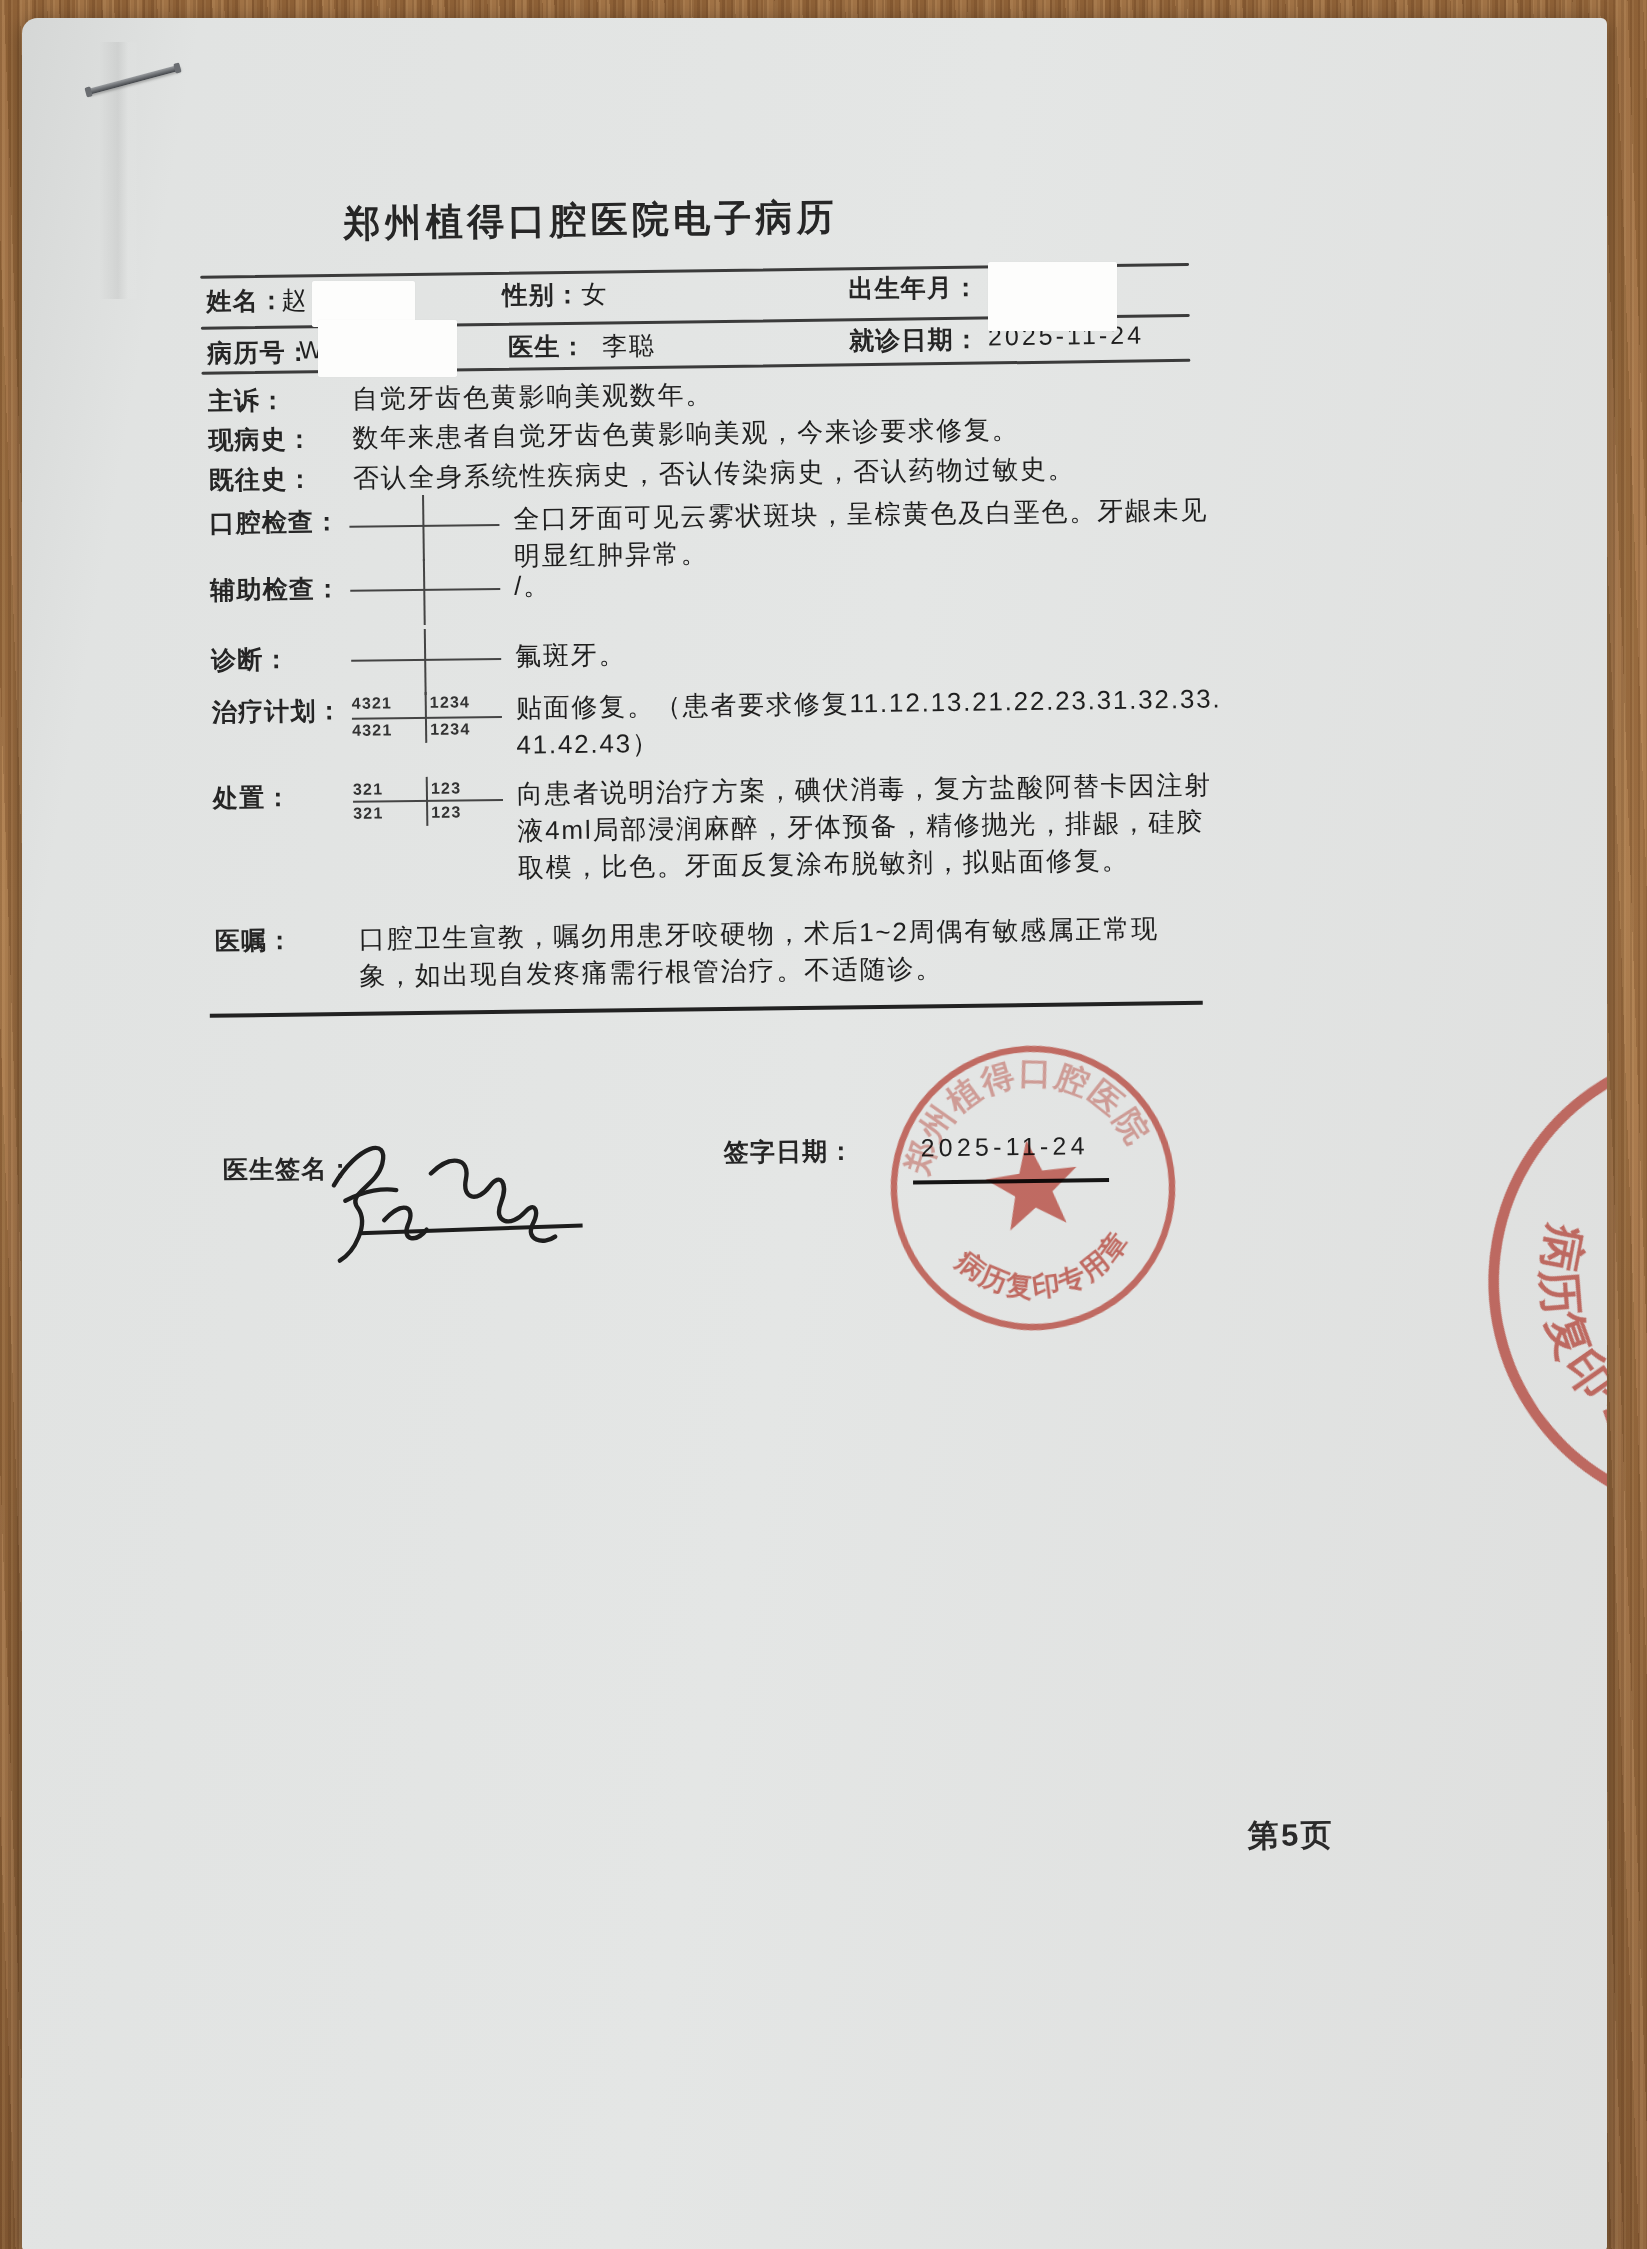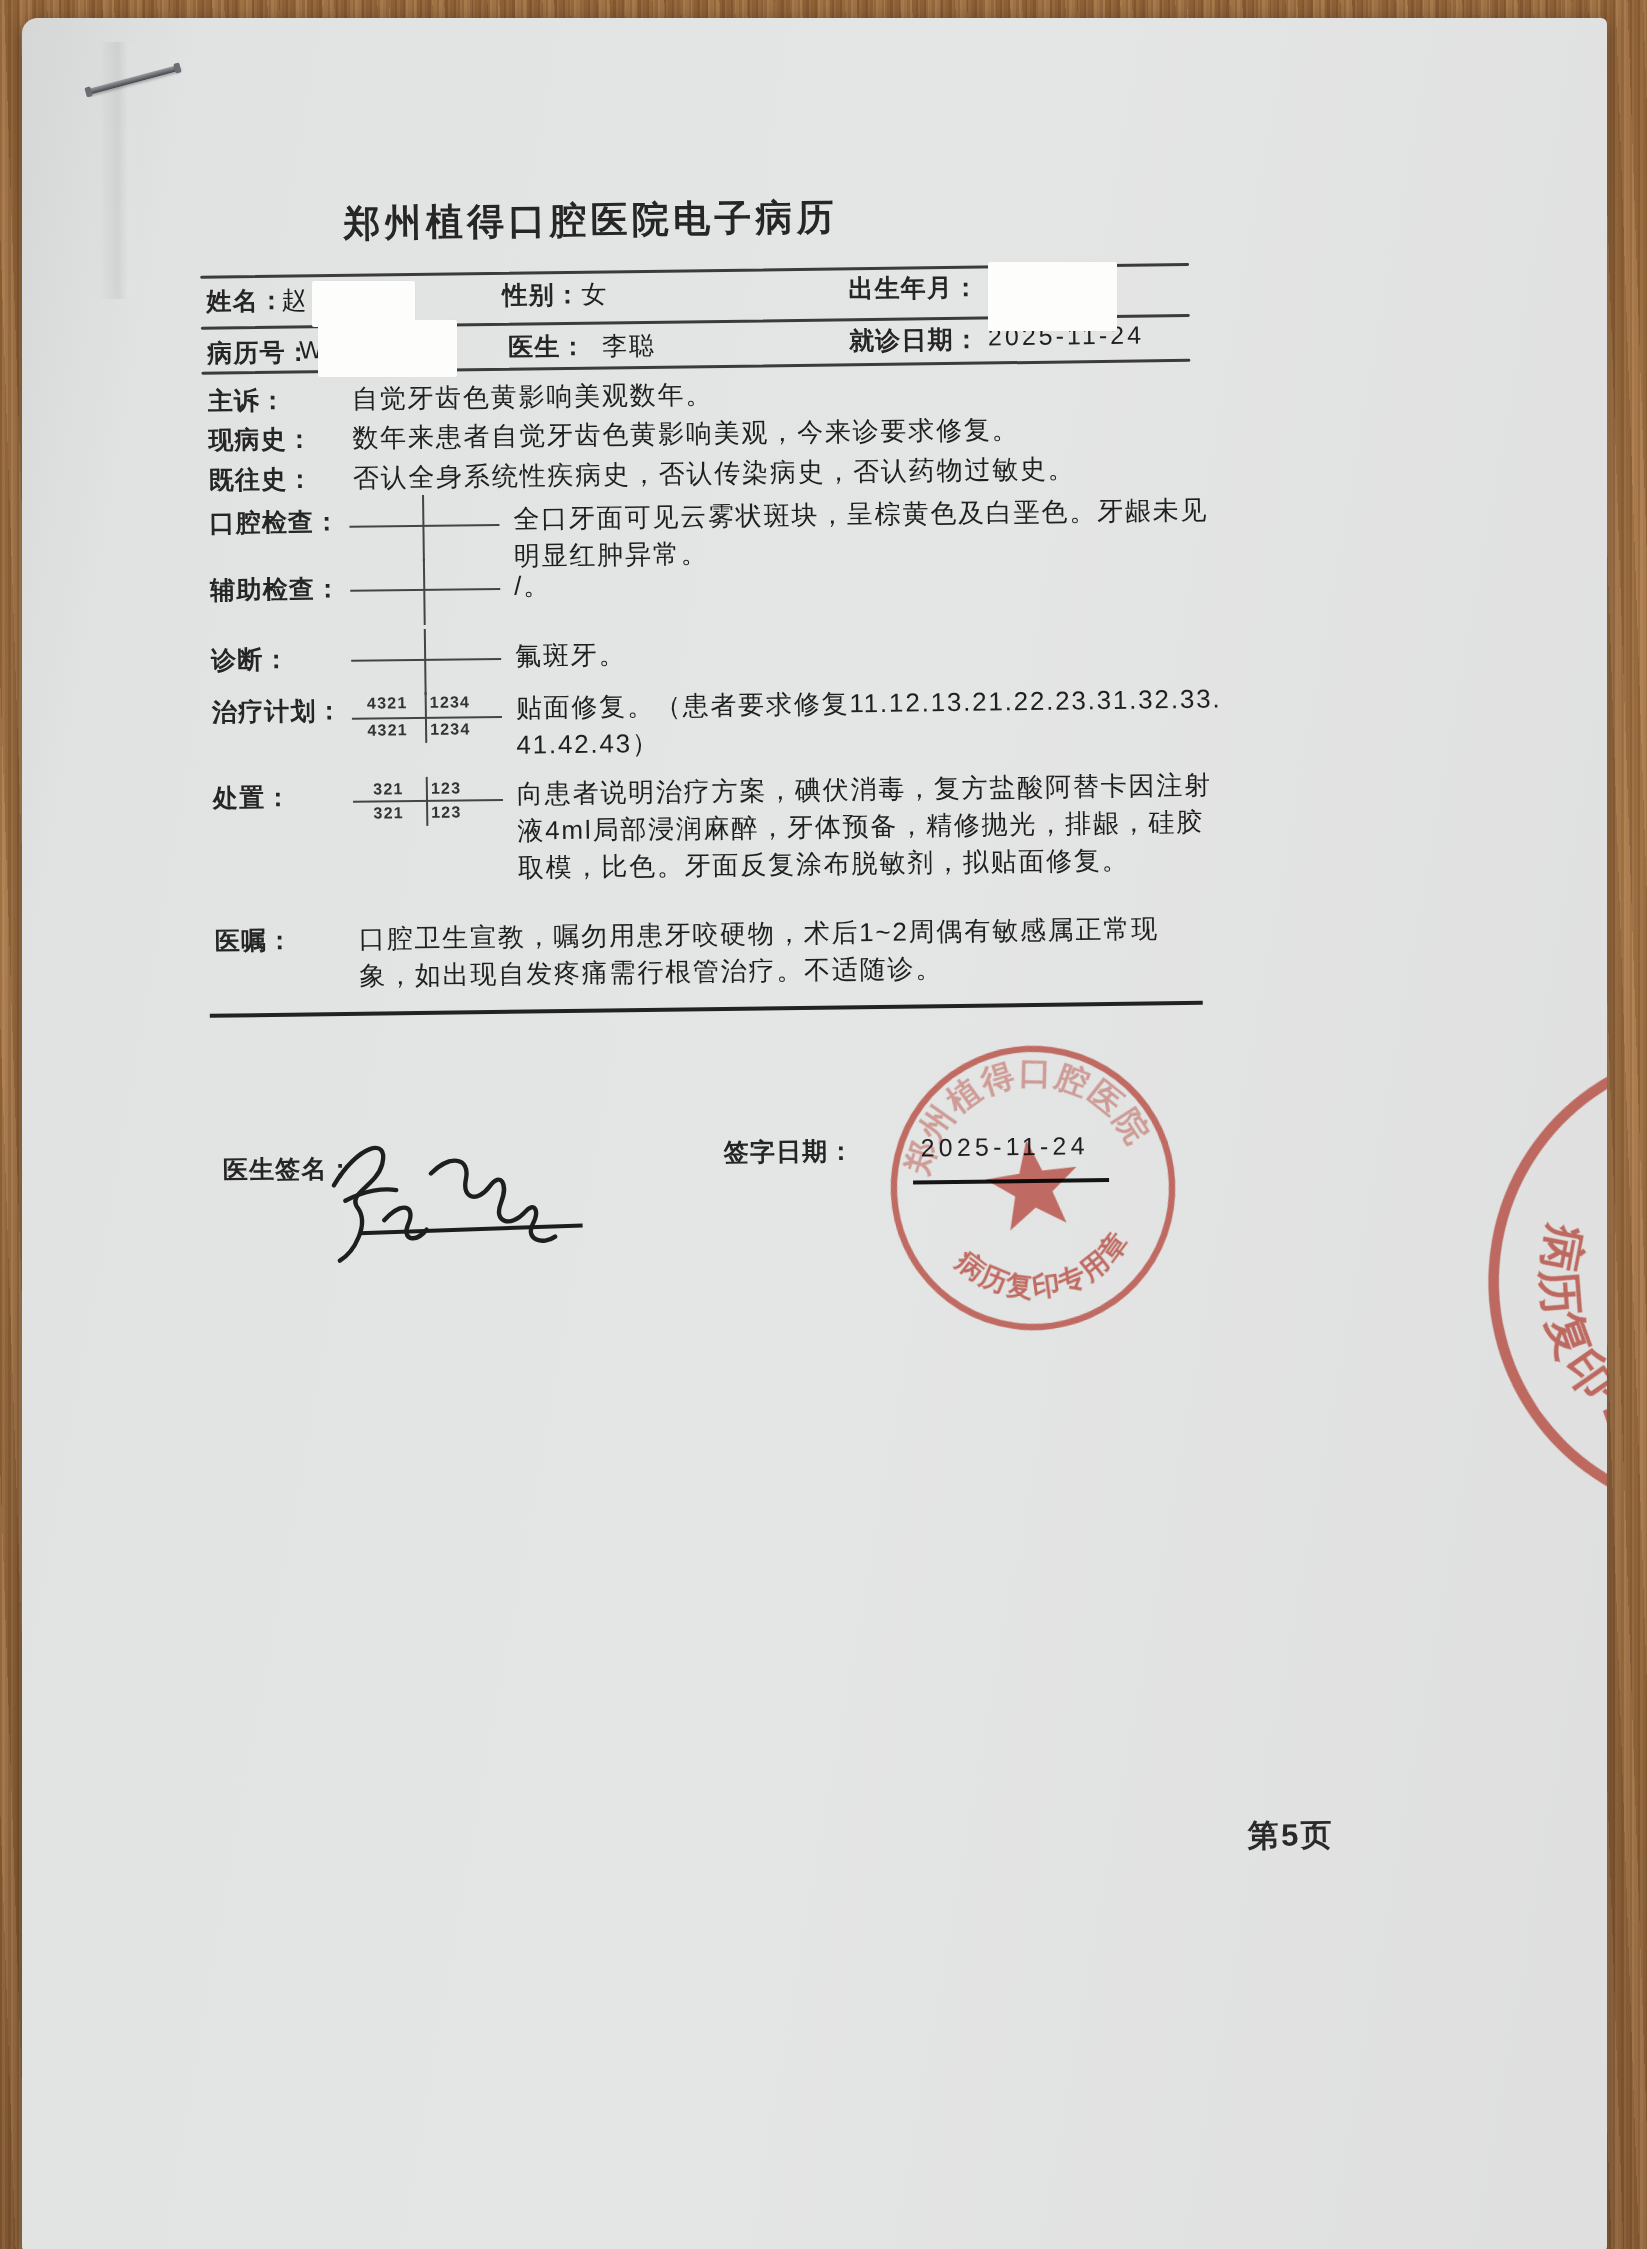--- a/index.html
+++ b/index.html
@@ -32,21 +32,21 @@
   .title{position:absolute;left:329px;top:175px;font-size:37px;font-weight:700;letter-spacing:4.2px;color:#262626;}
   .tline{position:absolute;left:185px;width:989px;height:3px;background:#3b3b3b;border-radius:1.8px;}
   .lbl{position:absolute;font-size:25px;font-weight:700;letter-spacing:1.2px;color:#252525;white-space:nowrap;}
   .val{position:absolute;font-size:26px;font-weight:500;letter-spacing:1.8px;line-height:37px;word-break:break-all;color:#1f1f1f;}
   .hval{position:absolute;font-size:25px;font-weight:500;letter-spacing:1.8px;color:#1f1f1f;white-space:nowrap;}
   .wide{width:841px;}
   .narrow{width:709px;}
   .chart-hline{position:absolute;left:331px;width:150px;height:2.4px;background:#444;}
   .chart-vline{position:absolute;left:404px;width:2.4px;background:#444;}
   .tooth-num{position:absolute;font-size:16px;font-weight:600;letter-spacing:1.2px;color:#333;width:71px;}
-  .tn-l{left:331px;text-align:center;}
+  .tn-l{left:331px;text-align:left;}
   .tn-r{left:409px;text-align:left;}
   .rule{position:absolute;left:185px;top:988px;width:993px;height:3.6px;background:#222;}
   .sigline{position:absolute;left:332px;top:1205px;width:223px;height:3.6px;background:#1d1d1d;transform:rotate(-1.2deg);}
   .dateline{position:absolute;left:886px;top:1164px;width:196px;height:4.2px;background:#151515;}
   .sig-svg{position:absolute;left:281px;top:1102px;width:251px;height:162px;}
   .stamp{position:absolute;color:#cf5549;opacity:0.8;mix-blend-mode:multiply;filter:blur(0.4px);}
   .stamp-center{left:863px;top:969px;width:296px;height:402px;transform:rotate(-8deg);}
   .stamp-right{left:1457px;top:1006px;width:491px;height:515px;transform:rotate(55deg);}
   .stamp-center .arc-top{opacity:0.6;}
   .redact{position:absolute;background:#fdfdfc;border-radius:1.8px;box-shadow:0 0 1.2px rgba(0,0,0,0.08);z-index:6;}

